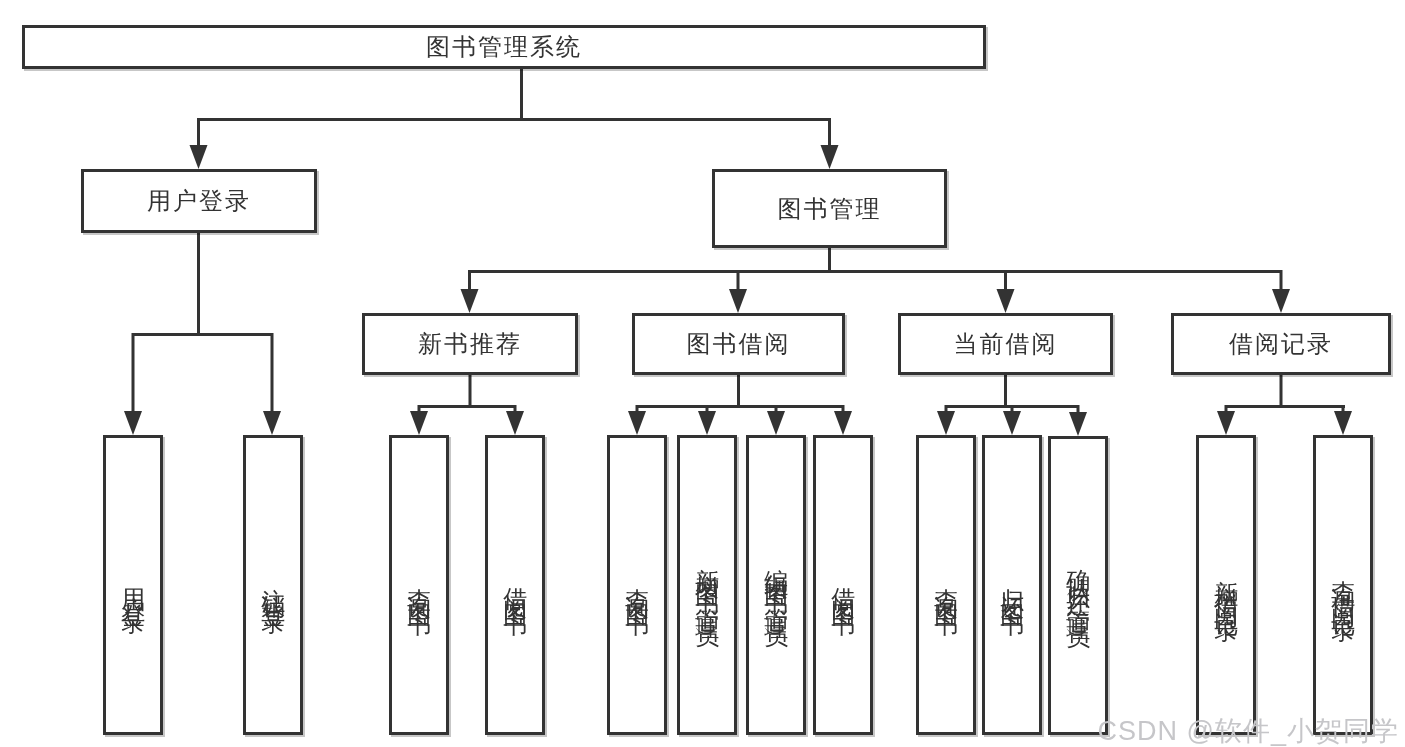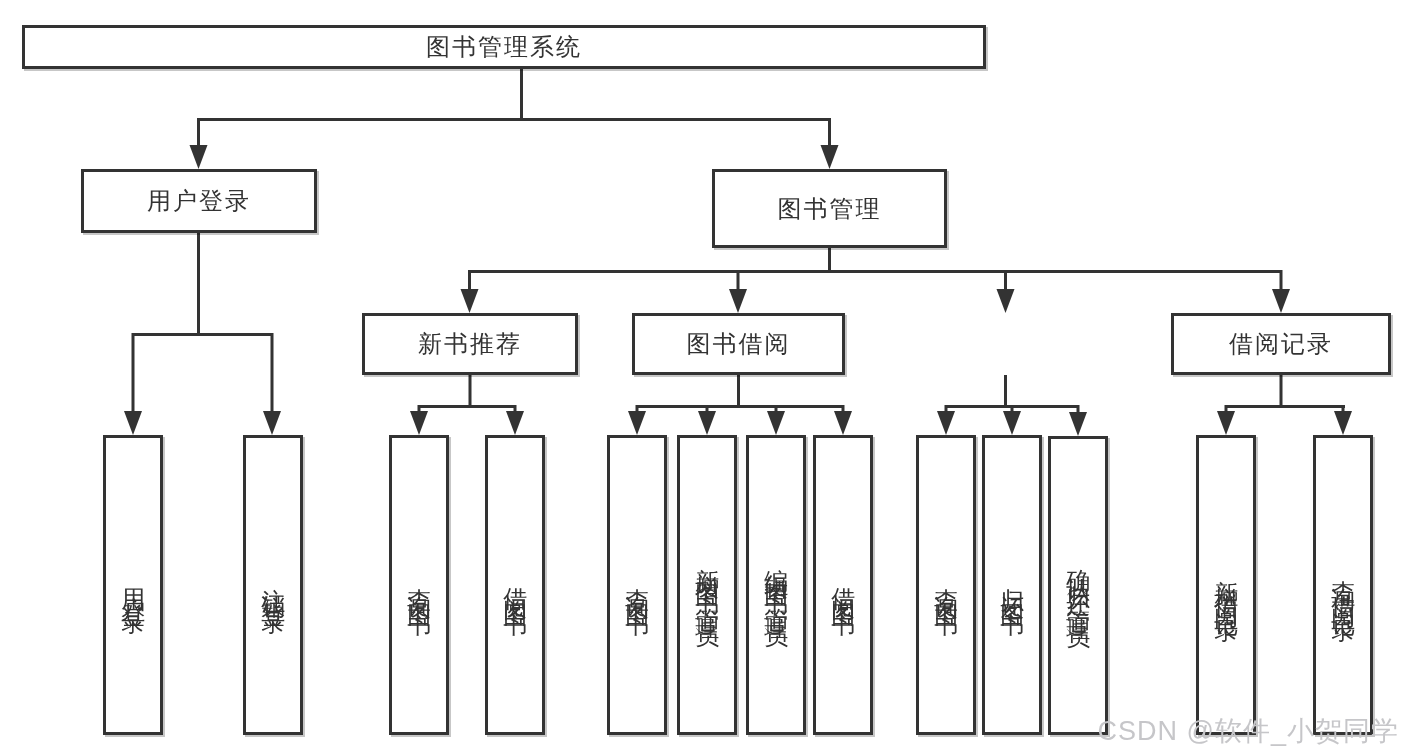--- a/index.html
+++ b/index.html
@@ -133,20 +133,21 @@
     </g>
   </svg>
 
   <div class="box" id="n-root">图书管理系统</div>
 
   <div class="box" id="n-user-login">用户登录</div>
   <div class="box" id="n-book-mgmt">图书管理</div>
 
   <div class="box" id="n-new-book">新书推荐</div>
   <div class="box" id="n-book-borrow">图书借阅</div>
+  <div class="box" id="n-current-borrow">当前借阅</div>
   <div class="box" id="n-borrow-record">借阅记录</div>
 
   <div class="box v" id="l-user-login">用户登录</div>
   <div class="box v" id="l-logout">注销登录</div>
   <div class="box v" id="l-query-1">查询图书</div>
   <div class="box v" id="l-borrow-1">借阅图书</div>
   <div class="box v" id="l-query-2">查询图书</div>
   <div class="box v" id="l-add-book">新增图书（管理员）</div>
   <div class="box v" id="l-edit-book">编辑图书（管理员）</div>
   <div class="box v" id="l-borrow-2">借阅图书</div>

